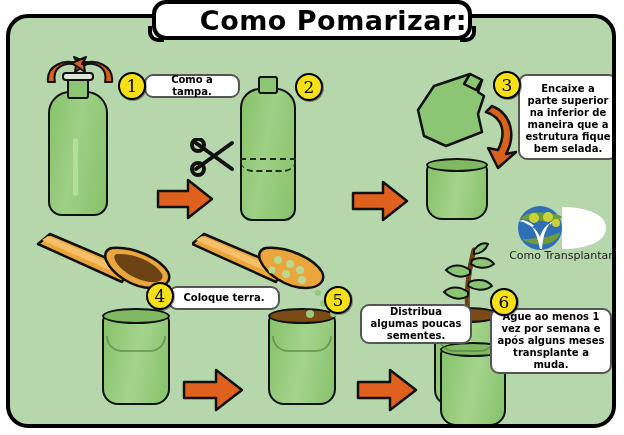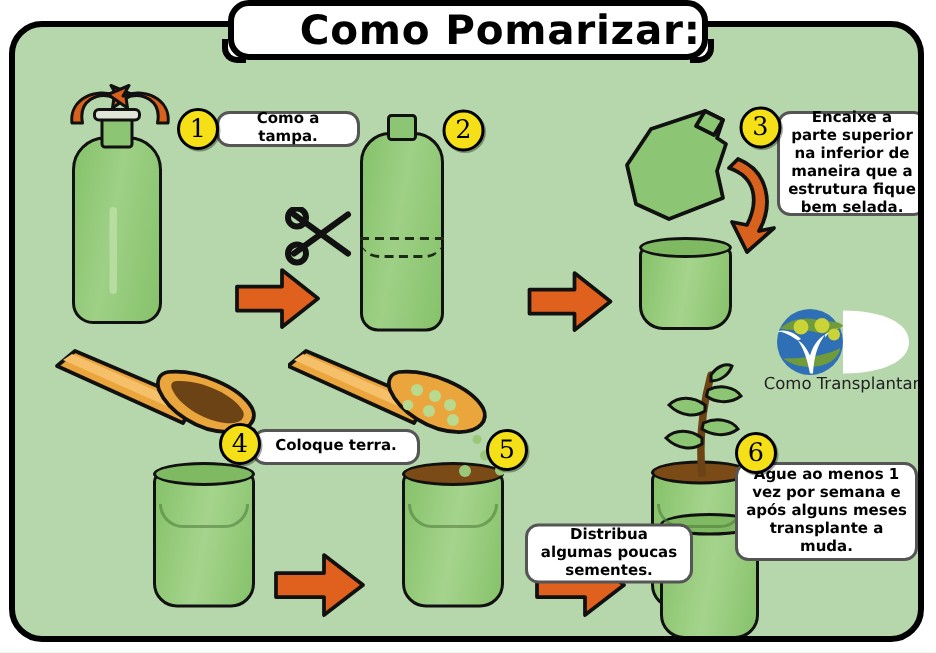--- a/index.html
+++ b/index.html
@@ -131,21 +131,21 @@
       <div class="cup-rim" style="left:416px;top:140px;width:62px;height:14px;background:#7fba63;"></div>
     </div>
 
     <div class="ico" style="left:472px;top:84px;">
       <svg width="44" height="70" viewBox="0 0 44 70">
         <path d="M10 4 C30 12 34 34 24 52 L34 50 L16 66 L6 46 L16 48 C24 32 22 16 4 10 Z" fill="#d9611e" stroke="#111" stroke-width="2.5" stroke-linejoin="round"></path>
       </svg>
     </div>
 
     <div class="badge" style="left:483px;top:53px;">3</div>
-    <div class="bubble" style="left:508px;top:56px;width:100px;height:70px;">
+    <div class="bubble" style="left:508px;top:56px;width:100px;height:86px;align-items:flex-end;">
       <span>Encaixe a parte superior na inferior de maneira que a estrutura fique bem selada.</span>
     </div>
 
     <div class="logo-wrap">
       <div class="logo-cap">
         <svg width="130" height="46" viewBox="0 0 130 46">
           <path d="M66 2 C92 2 110 10 110 23 C110 36 92 44 66 44 L66 2 Z" fill="#ffffff"></path>
           <circle cx="44" cy="23" r="22" fill="#2f6fb5"></circle>
           <path d="M24 14 C30 8 40 6 48 8 C56 10 62 8 66 12 C62 18 52 18 46 16 C38 14 30 16 24 14 Z" fill="#6f9b3a"></path>
           <path d="M26 34 C34 40 48 42 58 36 C62 33 64 30 64 27 C56 32 40 34 26 34 Z" fill="#6f9b3a"></path>
@@ -208,21 +208,21 @@
       </svg>
     </div>
 
     <div>
       <div class="cup" style="left:258px;top:297px;width:68px;height:90px;"></div>
       <div class="cup-rim" style="left:258px;top:290px;width:68px;height:16px;background:#7a4a17;"></div>
       <div style="position:absolute;left:262px;top:318px;width:60px;height:16px;border:2px solid #4d7a38;border-top:none;border-radius:0 0 30px 30px;box-sizing:border-box;opacity:.55;z-index:13;"></div>
     </div>
 
     <div class="badge" style="left:314px;top:268px;">5</div>
-    <div class="bubble" style="left:340px;top:286px;width:112px;height:40px;margin-top:45px;">
+    <div class="bubble" style="left:350px;top:286px;width:112px;height:40px;">
       <span>Distribua algumas poucas sementes.</span>
     </div>
 
     <div class="arrow" style="left:346px;top:350px;">
       <svg width="62" height="44" viewBox="0 0 62 44">
         <path d="M2 14 H34 V2 L60 22 L34 42 V30 H2 Z" fill="#e0601d" stroke="#111" stroke-width="2.5" stroke-linejoin="round"></path>
       </svg>
     </div>
 
     <div class="ico" style="left:418px;top:218px;">

